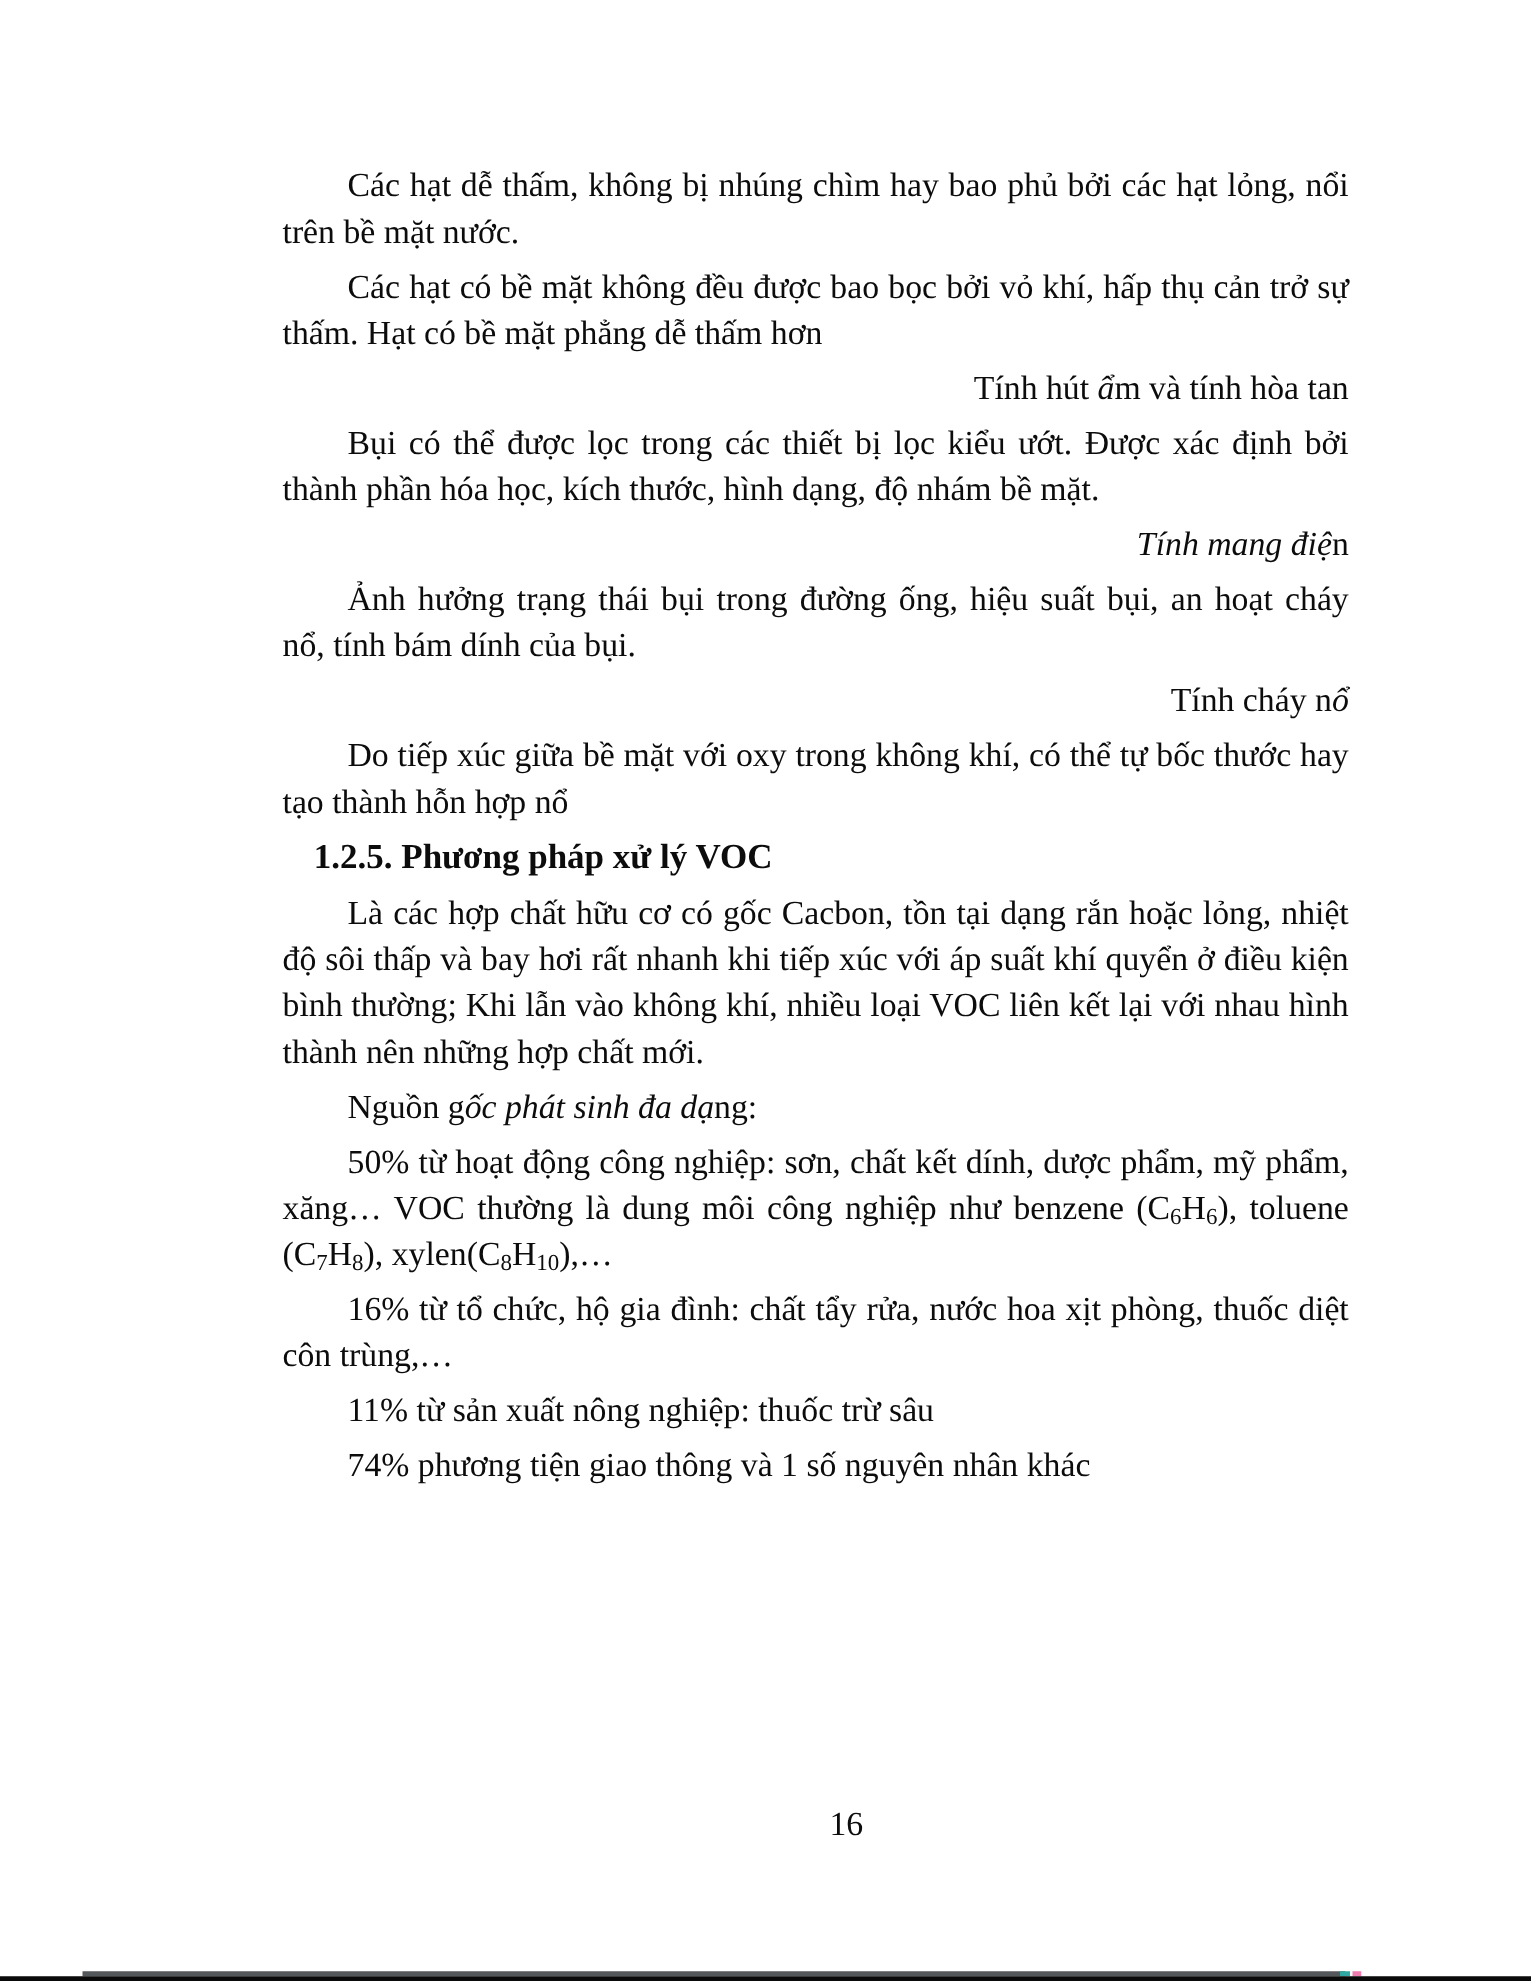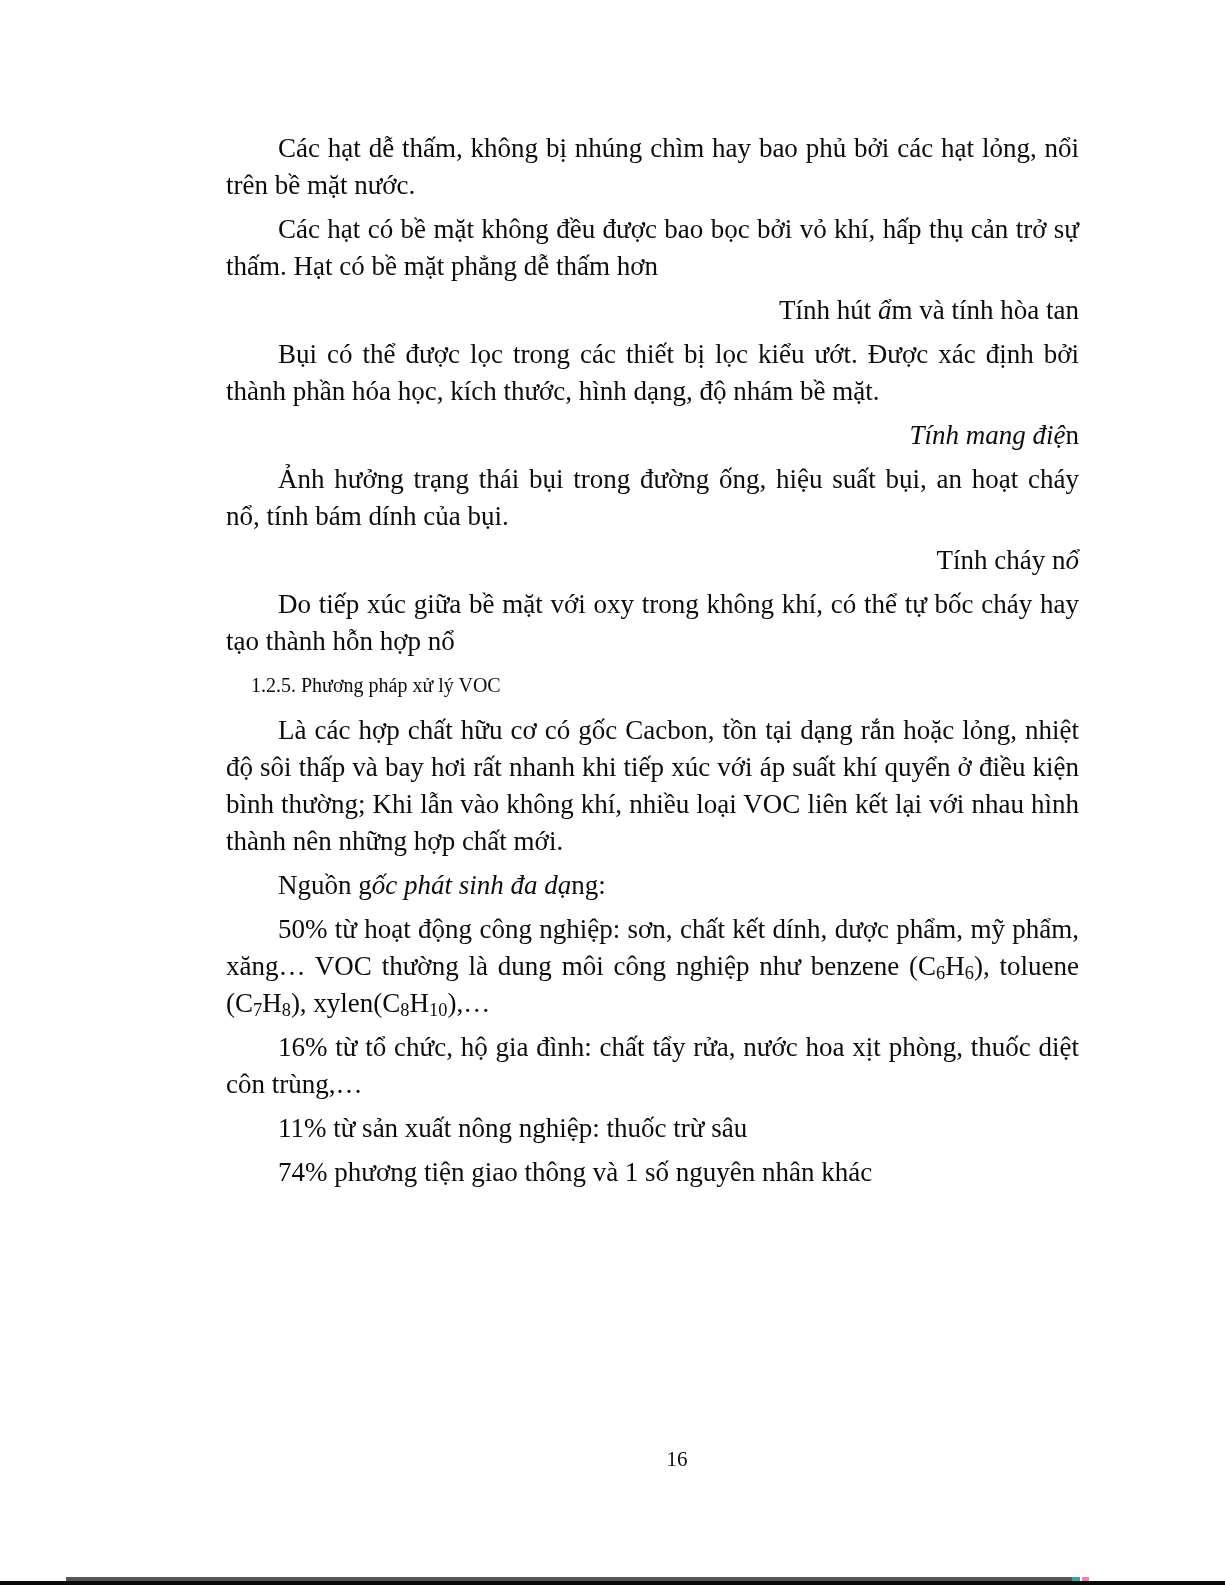--- a/index.html
+++ b/index.html
@@ -26,33 +26,33 @@
   .para {
     text-align: justify;
     text-indent: 52px;
     margin: 4px 0 7px 0;
   }
   .subheading {
     margin: 0 0 7px 74px;
     text-align: right;
   }
   .section-heading {
-    font-weight: normal;
-    font-size: 20px;
+    font-weight: bold;
+    font-size: 28px;
     margin: 4px 0 8px 25px;
     text-align: left;
   }
   .it { font-style: italic; }
   .sb { font-size: 0.68em; vertical-align: -0.22em; line-height: 0; }
   .page-number {
     position: absolute;
     top: 1447px;
     left: 677px;
     transform: translateX(-50%);
-    font-size: 21px;
+    font-size: 27px;
     line-height: 24px;
   }
   .footer-gray-bar {
     position: absolute;
     left: 66px;
     top: 1577px;
     width: 1010px;
     height: 4px;
     background: #55585a;
   }
@@ -94,21 +94,21 @@
   <p class="subheading"><span>Tính hút </span><span class="it">ẩ</span><span>m và tính hòa tan</span></p>
 
   <p class="para"><span>Bụi có thể được lọc trong các thiết bị lọc kiểu ướt. Được xác định bởi thành phần hóa học, kích thước, hình dạng, độ nhám bề mặt.</span></p>
 
   <p class="subheading"><span class="it">Tính mang điệ</span><span>n</span></p>
 
   <p class="para"><span>Ảnh hưởng trạng thái bụi trong đường ống, hiệu suất bụi, an hoạt cháy nổ, tính bám dính của bụi.</span></p>
 
   <p class="subheading"><span>Tính cháy n</span><span class="it">ổ</span></p>
 
-  <p class="para"><span>Do tiếp xúc giữa bề mặt với oxy trong không khí, có thể tự bốc cháy hay tạo thành hỗn hợp nổ</span></p>
+  <p class="para"><span>Do tiếp xúc giữa bề mặt với oxy trong không khí, có thể tự bốc thước hay tạo thành hỗn hợp nổ</span></p>
 
   <p class="section-heading"><span>1.2.5. Phương pháp xử lý VOC</span></p>
 
 
   <p class="para"><span>Là các hợp chất hữu cơ có gốc Cacbon, tồn tại dạng rắn hoặc lỏng, nhiệt độ sôi thấp và bay hơi rất nhanh khi tiếp xúc với áp suất khí quyển ở điều kiện bình thường; Khi lẫn vào không khí, nhiều loại VOC liên kết lại với nhau hình thành nên những hợp chất mới.</span></p>
 
   <p class="para"><span>Nguồn g</span><span class="it">ốc phát sinh đa dạ</span><span>ng:</span></p>
 
   <p class="para"><span>50% từ hoạt động công nghiệp: sơn, chất kết dính, dược phẩm, mỹ phẩm, xăng… VOC thường là dung môi công nghiệp như benzene (C</span><span class="sb">6</span><span>H</span><span class="sb">6</span><span>), toluene (C</span><span class="sb">7</span><span>H</span><span class="sb">8</span><span>), xylen(C</span><span class="sb">8</span><span>H</span><span class="sb">10</span><span>),…</span></p>
 

